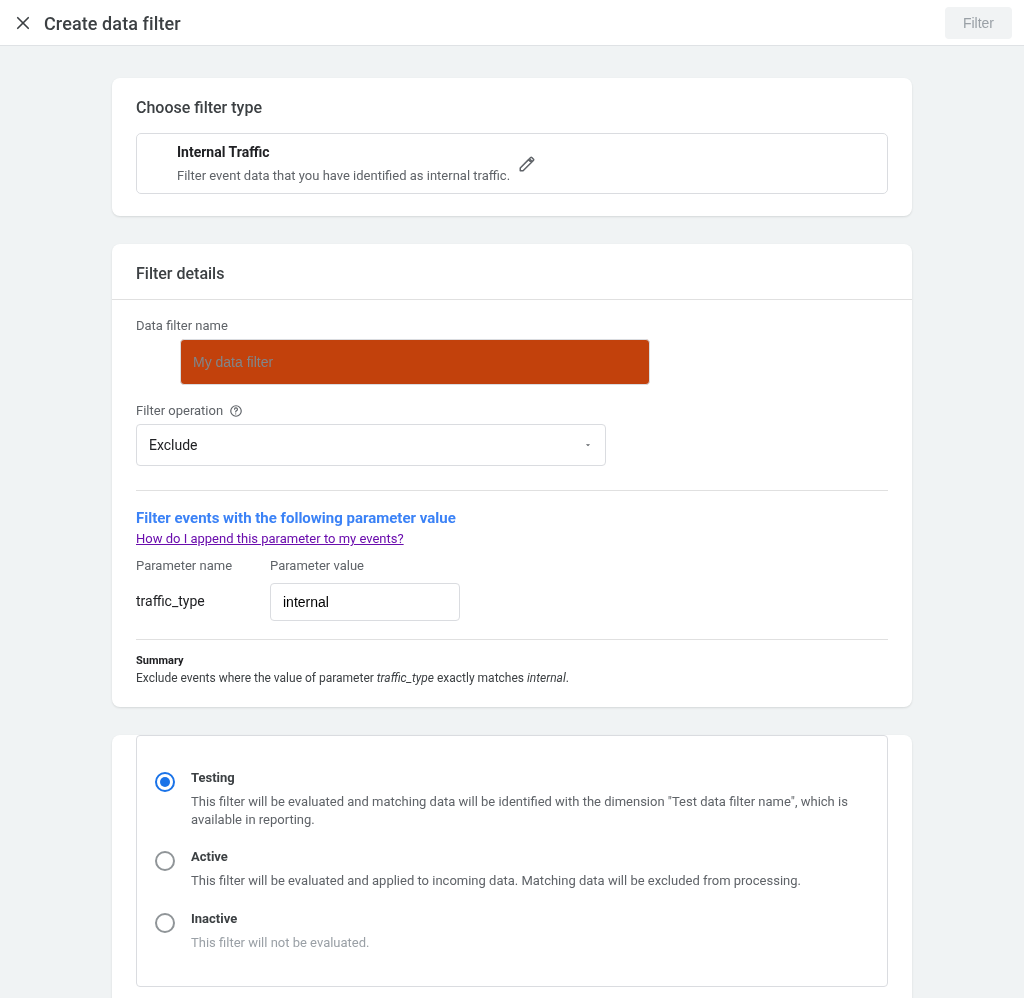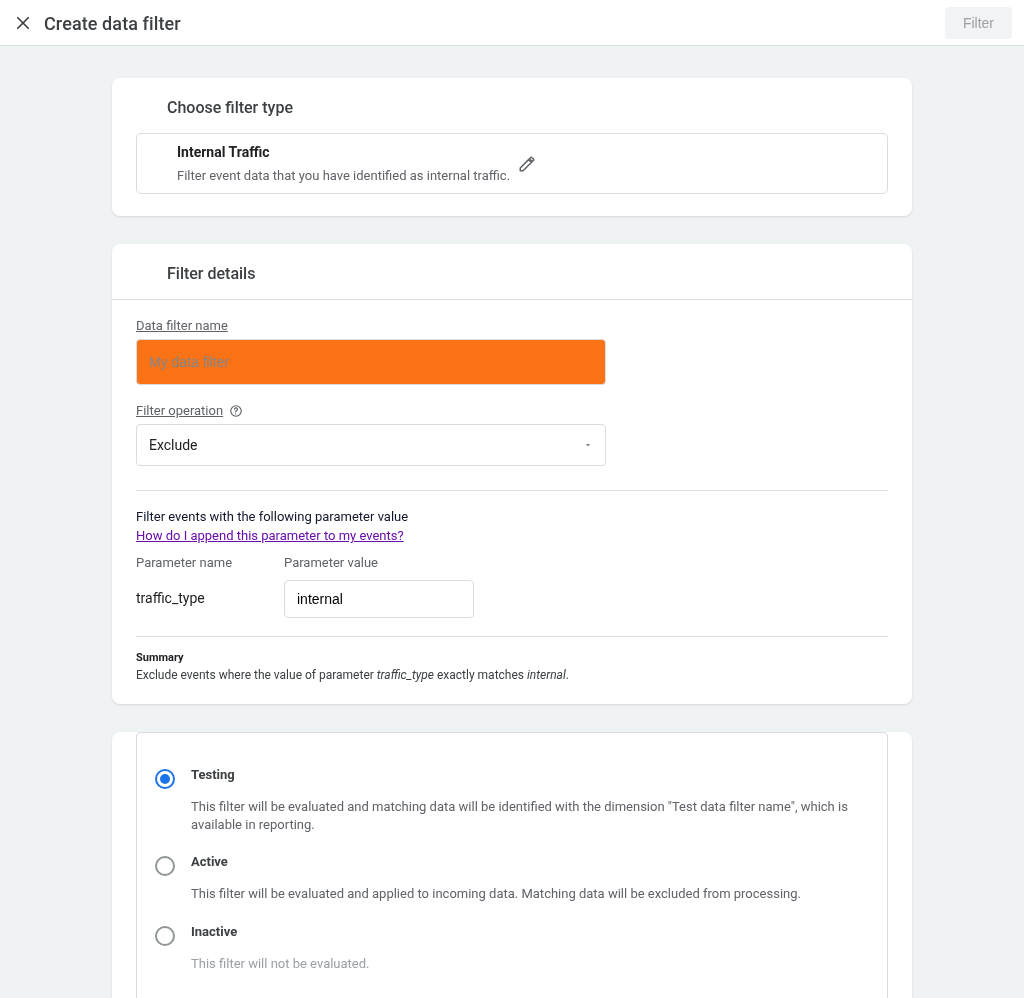--- a/index.html
+++ b/index.html
@@ -37,71 +37,72 @@
       cursor: default;
     }
     .content { max-width: 820px; margin: 32px auto 40px; padding: 0 10px 40px; }
     .card {
       background: #fff;
       border-radius: 8px;
       margin-bottom: 28px;
       box-shadow: 0 1px 2px rgba(60,64,67,.15);
       overflow: hidden;
     }
-    .card-title { font-size: 16px; font-weight: 500; color:#3c4043; padding: 20px 24px 16px; margin-left: 31px; }
+    .card-title { font-size: 16px; font-weight: 500; color:#3c4043; padding: 20px 24px 16px; }
     .card-body { padding: 0 24px 22px; }
 
     
     .choice-box {
       border: 1px solid #dadce0;
       border-radius: 5px;
       padding: 10px 18px;
       display: flex;
       align-items: center;
       justify-content: flex-start;
     }
     .choice-text .choice-name { font-size: 14px; font-weight: 700; margin-left:22px; }
     .choice-text .choice-desc { font-size: 13px; color: #5f6368; margin-top: 8px; margin-left:22px; }
     .pencil-icon {
       width: 34px; height: 34px;
       display:inline-flex; align-items:center; justify-content:center;
       cursor:pointer; background:none; border:none;
     }
 
     
-    .section-label { font-size: 13px; color: #5f6368; margin: 18px 0 6px; text-decoration: underline; }
+    .section-label { font-size: 13px; color: #5f6368; margin: 18px 0 6px; }
     .text-input {
       width: 470px;
       border: 1px solid #dadce0;
       border-radius: 4px;
       padding: 14px 12px;
       font-size: 14px;
       color: #202124;
-      background:#f97316;
+      background:#c2410c;
+      margin-left:44px;
     }
     .text-input::placeholder { color: #80868b; }
     .label-row { display:flex; align-items:center; gap:6px; }
     .help-icon { width:14px; height:14px; display:inline-flex; color:#5f6368; }
     .select-box {
       position: relative;
       width: 470px;
       border: 1px solid #dadce0;
       border-radius: 4px;
       padding: 12px 12px;
       font-size: 14px;
       background:#fff;
       display:flex; align-items:center; justify-content:space-between;
       cursor:pointer;
     }
     .select-box .caret { color:#5f6368; }
     .hr { border:none; border-top:1px solid #e0e0e0; margin: 24px 0 18px; }
 
-    .param-header { font-size: 13px; font-weight: 400; color:#0f172a; }
+    .param-header { font-size: 15px; font-weight: 700; color:#3b82f6; }
     .help-link { display:inline-block; font-size: 13px; color:#6a0dad; text-decoration:underline; margin-top:4px; cursor:pointer; }
-    .param-grid { display:flex; gap:18px; margin-top:12px; }
+    .param-grid { display:flex; gap:4px; margin-top:12px; }
     .param-col-head { font-size:13px; color:#5f6368; margin-bottom:10px; }
     .param-name-val { font-size:14px; color:#202124; padding-top:10px; }
     .param-value-input {
       border:1px solid #dadce0; border-radius:4px;
       padding: 10px 12px; width: 190px; font-size:14px;
     }
     .summary-head { font-size:11px; font-weight:700; margin-top:0; }
     .summary-text { font-size:12px; color:#3c4043; margin-top:4px; }
     .summary-text em { font-style: italic; }
 
@@ -119,21 +120,21 @@
     .radio-outer {
       width:20px; height:20px; border-radius:50%;
       border:2px solid #909598; display:inline-flex;
       align-items:center; justify-content:center; cursor:pointer;
       background:#fff;
     }
     .radio-outer.selected { border-color:#1a73e8; }
     .radio-inner { width:10px; height:10px; border-radius:50%; background:#1a73e8; display:none; }
     .radio-outer.selected .radio-inner { display:block; }
     .state-title { font-size:13px; font-weight:700; color:#3c4043; }
-    .state-desc { font-size:13px; color:#5f6368; margin-top:16px; line-height:1.4; }
+    .state-desc { font-size:13px; color:#5f6368; margin-top:8px; line-height:1.4; }
     .state-desc.muted { color:#9aa0a6; }
     .hr2 { border:none; border-top:1px solid #e0e0e0; margin: 18px 0 14px; }
   </style>
 </head>
 <body>
 
 <div class="header-bar">
   <div class="header-left">
     <button class="close-btn" aria-label="Close">
       <svg width="18" height="18" viewBox="0 0 24 24" fill="none" stroke="#3c4043" stroke-width="2.2" stroke-linecap="round">

